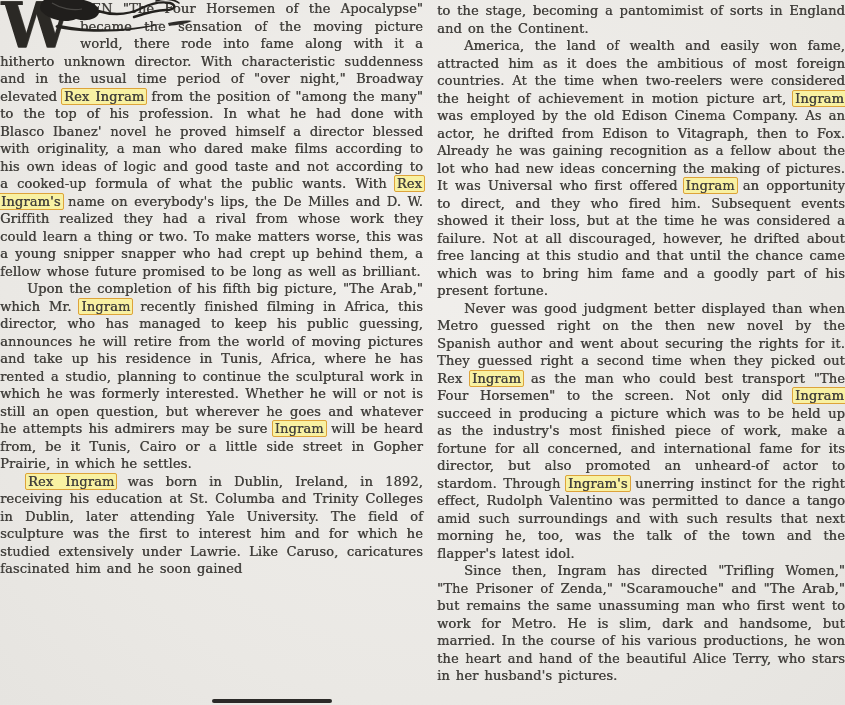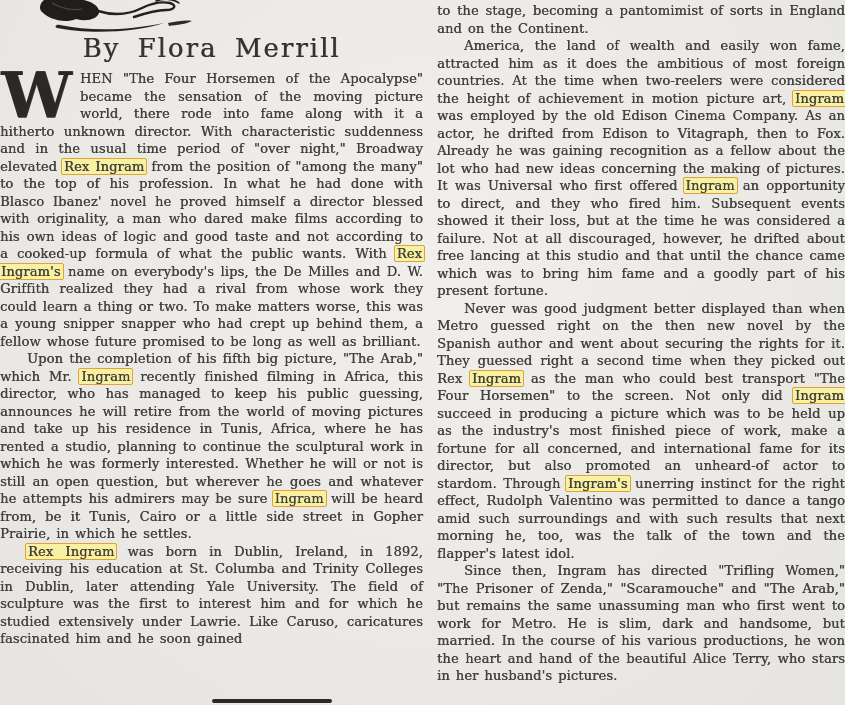--- a/index.html
+++ b/index.html
@@ -81,21 +81,20 @@
       <svg width="160" height="37" viewBox="0 0 160 37">
         <path d="M6,0 L46,0 C55,2 62,7 61,13 C59,19 49,22 38,19 C26,24 10,19 3,11 C1,8 2,3 6,0 Z" fill="#201e1c"></path>
         <path d="M14,3 C22,8 34,11 44,9" stroke="#4a4845" stroke-width="1.2" fill="none"></path>
         <path d="M60,11 C76,16 92,14 104,8 C112,4 122,1 132,3 C139,5 137,10 128,10 C118,10 108,13 96,17" stroke="#23211e" stroke-width="2.4" fill="none" stroke-linecap="round"></path>
         <path d="M118,1 C126,-2 136,-1 141,3" stroke="#23211e" stroke-width="1.6" fill="none" stroke-linecap="round"></path>
         <path d="M22,25 C50,31 88,31 126,23 C98,33 48,34 19,28 C16,27 18,24 22,25 Z" fill="#262421"></path>
         <path d="M130,23 C140,21 148,20 154,21 C148,24 139,25 131,26 Z" fill="#2e2c29"></path>
       </svg>
     </div>
 
-    <h1 class="byline">By Flora Merrill</h1>
 
     <div class="body-text">
         <p><span class="dropcap">W</span><span>HEN "The Four Horsemen of the Apocalypse" became the sensation of the moving picture world, there rode into fame along with it a hitherto unknown director.  With characteristic suddenness and in the usual time period of "over night," Broadway elevated </span><span class="hl">Rex Ingram</span><span> from the position of "among the many" to the top of his profession. In what he had done with Blasco Ibanez' novel he proved himself a director blessed with originality, a man who dared make films according to his own ideas of logic and good taste and not according to a cooked-up formula of what the public wants.  With </span><span class="hl">Rex Ingram's</span><span> name on everybody's lips, the De Milles and D. W. Griffith realized they had a rival from whose work they could learn a thing or two.  To make matters worse, this was a young snipper snapper who had crept up behind them, a fellow whose future promised to be long as well as brilliant.</span></p>
         <p class="indent"><span>Upon the completion of his fifth big picture, "The Arab," which Mr. </span><span class="hl">Ingram</span><span> recently finished filming in Africa, this director, who has managed to keep his public guessing, announces he will retire from the world of moving pictures and take up his residence in Tunis, Africa, where he has rented a studio, planning to continue the sculptural work in which he was formerly interested.  Whether he will or not is still an open question, but wherever he goes and whatever he attempts his admirers may be sure </span><span class="hl">Ingram</span><span> will be heard from, be it Tunis, Cairo or a little side street in Gopher Prairie, in which he settles.</span></p>
         <p class="indent"><span class="hl">Rex Ingram</span><span> was born in Dublin, Ireland, in 1892, receiving his education at St. Columba and Trinity Colleges in Dublin, later attending Yale University.  The field of sculpture was the first to interest him and for which he studied extensively under Lawrie.  Like Caruso, caricatures fascinated him and he soon gained</span></p>
       </div>
 
     <div class="clip-rule"></div>
   </div>
 

